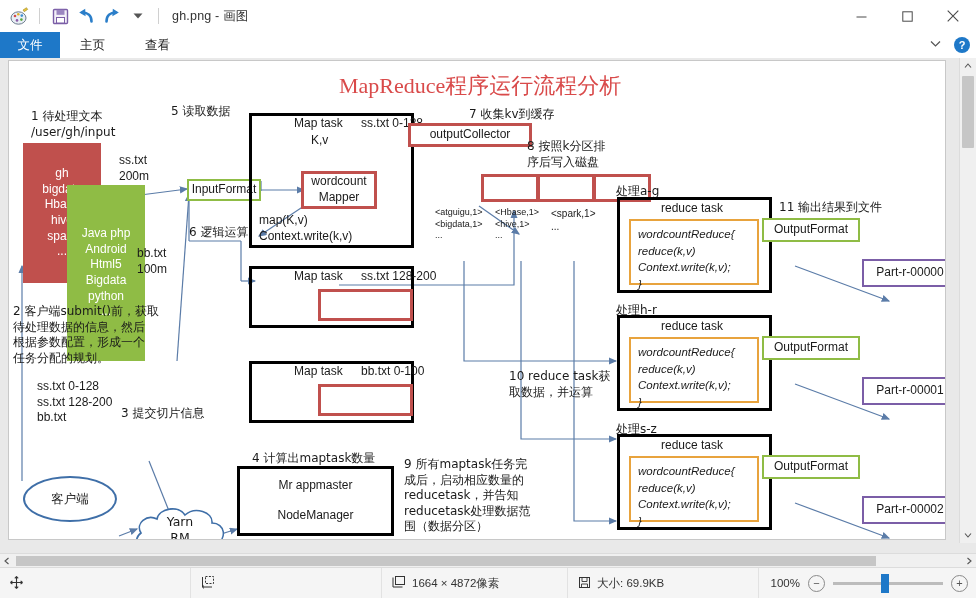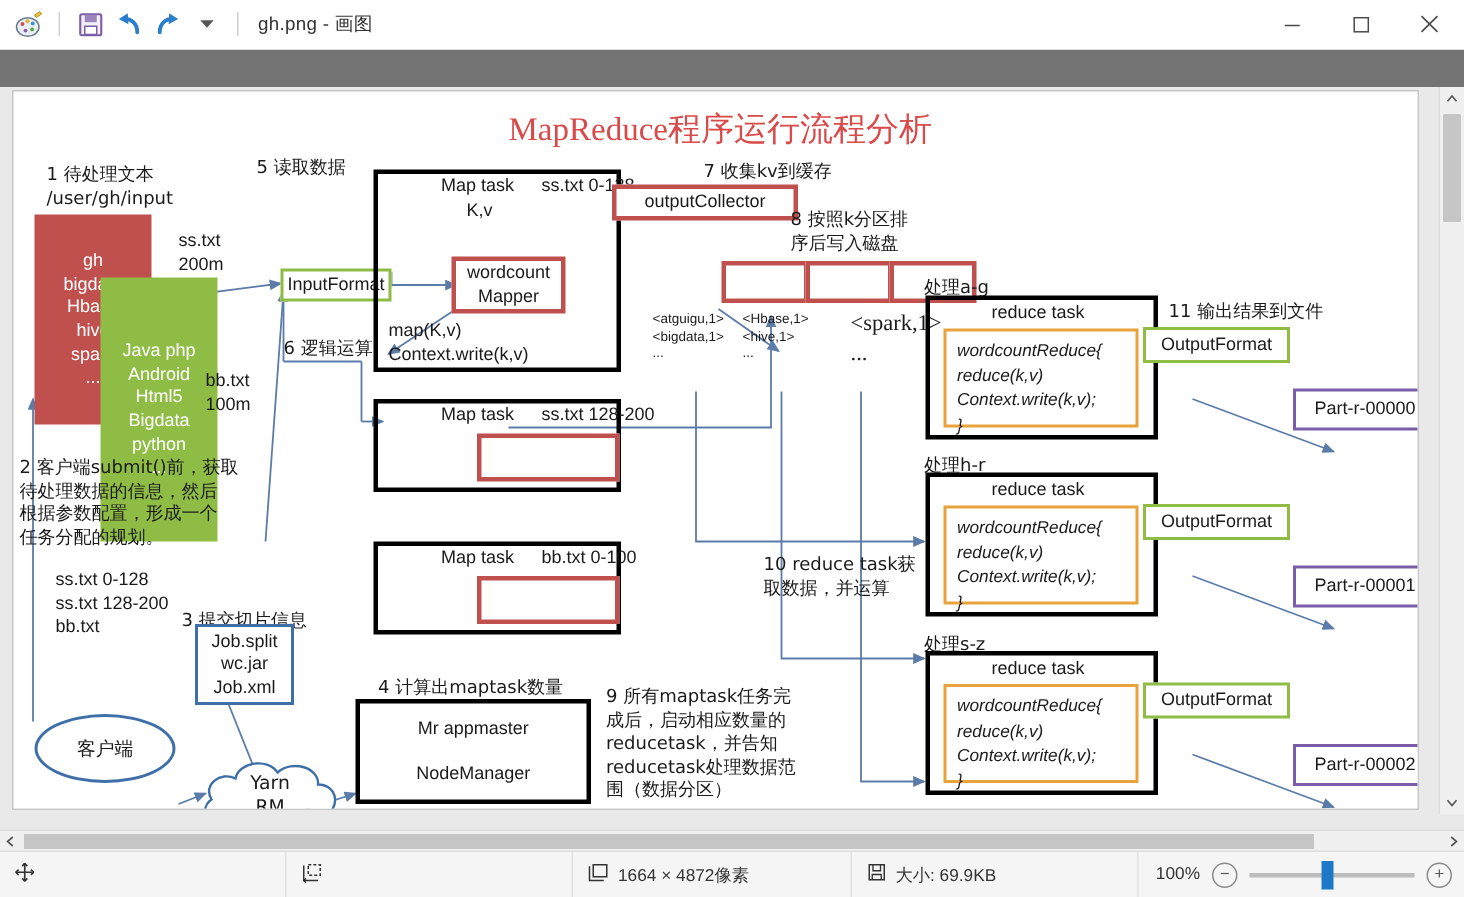--- a/index.html
+++ b/index.html
@@ -149,20 +149,35 @@
           </svg>
       </div>
       <div class="wbtn">
         <svg width="12" height="12" viewBox="0 0 12 12">
             <path d="M0.7 0.7 L11.3 11.3 M11.3 0.7 L0.7 11.3" stroke="#4a4a4a" stroke-width="1.1"></path>
           </svg>
       </div>
     </div>
   </div>
 
+  <div class="ribbon">
+    <div class="tabs">
+      <div class="tab tab-file">文件</div>
+      <div class="tab tab-n">主页</div>
+      <div class="tab tab-n">查看</div>
+    </div>
+    <div class="rb-right">
+      <div>
+        <svg width="13" height="13" viewBox="0 0 13 13">
+            <path d="M2 4.5 L6.5 9 L11 4.5" stroke="#555" stroke-width="1.2" fill="none"></path>
+          </svg>
+      </div>
+      <div class="helpdot">?</div>
+    </div>
+  </div>
 
   <div class="canvasarea">
     <div class="paper">
       <div class="dg">
 
         <svg class="links">
           <defs>
             <marker id="ah" markerWidth="7" markerHeight="7" refX="6" refY="3" orient="auto">
               <path d="M0,0 L7,3 L0,6 Z" fill="#5b7ca8"></path>
             </marker>
@@ -234,23 +249,20 @@
 
         <div class="lbl cn multi" style="left:4px;top:243px;">2 客户端submit()前，获取
 待处理数据的信息，然后
 根据参数配置，形成一个
 任务分配的规划。</div>
         <div class="lbl multi" style="left:28px;top:318px;">ss.txt 0-128
 ss.txt 128-200
 bb.txt</div>
 
         <div class="lbl cn" style="left:112px;top:345px;">3 提交切片信息</div>
-        <div class="box blu multi" style="left:121px;top:355px;width:66px;height:54px;flex-direction:column;">Job.split
-wc.jar
-Job.xml</div>
 
         <div class="ellipse cn" style="left:14px;top:415px;width:90px;height:42px;">客户端</div>
 
         <div class="cloudwrap" style="left:118px;top:440px;">
           <svg width="106" height="58" viewBox="0 0 106 58">
             <path d="M24 48 C10 48 6 38 14 32 C8 22 20 13 30 18 C32 7 52 4 58 14
                      C68 5 86 11 85 22 C98 22 101 38 88 44 C84 52 70 54 62 49
                      C52 56 32 56 24 48 Z" fill="#ffffff" stroke="#3f6fa8" stroke-width="1.6"></path>
           </svg>
           <div class="cloudtext cn multi" style="left:0;top:13px;width:106px;">Yarn
@@ -298,21 +310,21 @@
 
         <div class="box red" style="left:428px;top:113px;width:58px;height:28px;"></div>
         <div class="box red" style="left:484px;top:113px;width:58px;height:28px;"></div>
         <div class="box red" style="left:540px;top:113px;width:58px;height:28px;"></div>
         <div class="lbl multi" style="left:426px;top:146px;font-size:9px;">&lt;atguigu,1&gt;
 &lt;bigdata,1&gt;
 ...</div>
         <div class="lbl multi" style="left:486px;top:146px;font-size:9px;">&lt;Hbase,1&gt;
 &lt;hive,1&gt;
 ...</div>
-        <div class="lbl multi" style="left:558px;top:146px;font-size:15px;font-family:Liberation Serif, serif;">&lt;spark,1&gt;
+        <div class="lbl multi" style="left:542px;top:146px;font-size:10px;">&lt;spark,1&gt;
 ...
 </div>
 
         <div class="lbl cn multi" style="left:500px;top:308px;">10 reduce task获
 取数据，并运算</div>
 
         <div class="lbl cn" style="left:770px;top:139px;">11 输出结果到文件</div>
 
         <div class="lbl cn" style="left:607px;top:123px;">处理a-g</div>
         <div class="box bk" style="left:608px;top:136px;width:155px;height:96px;"></div>

